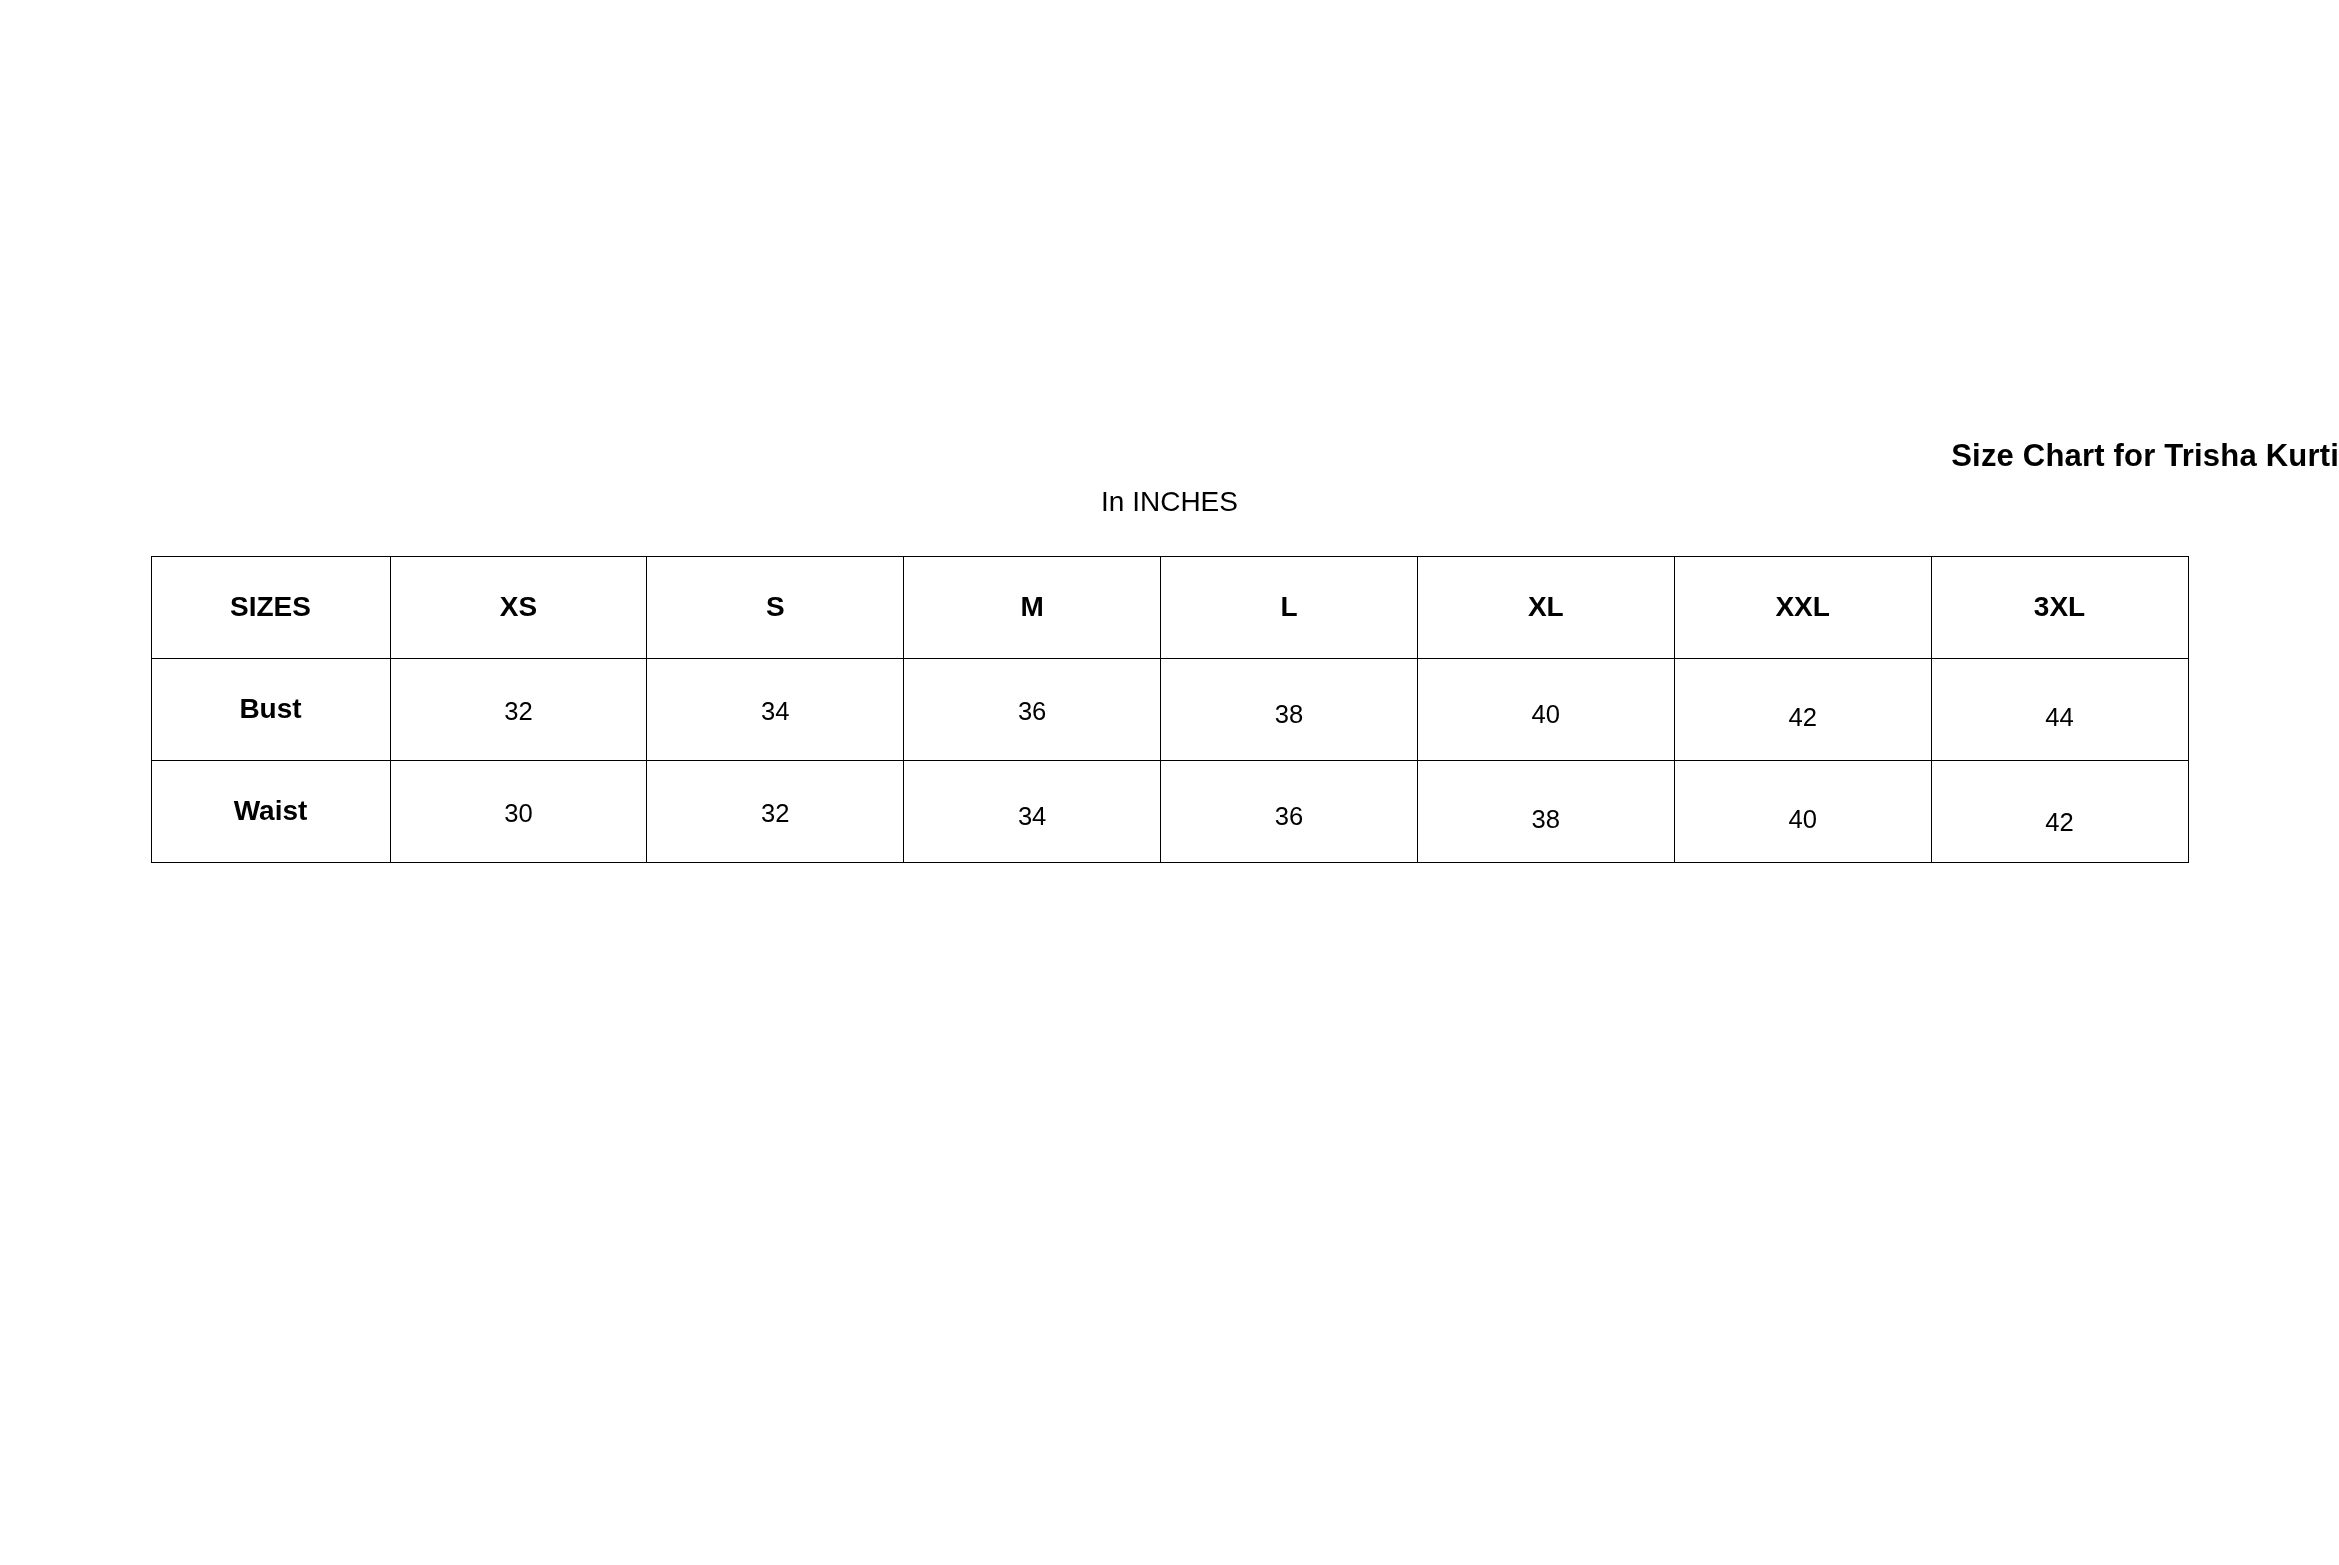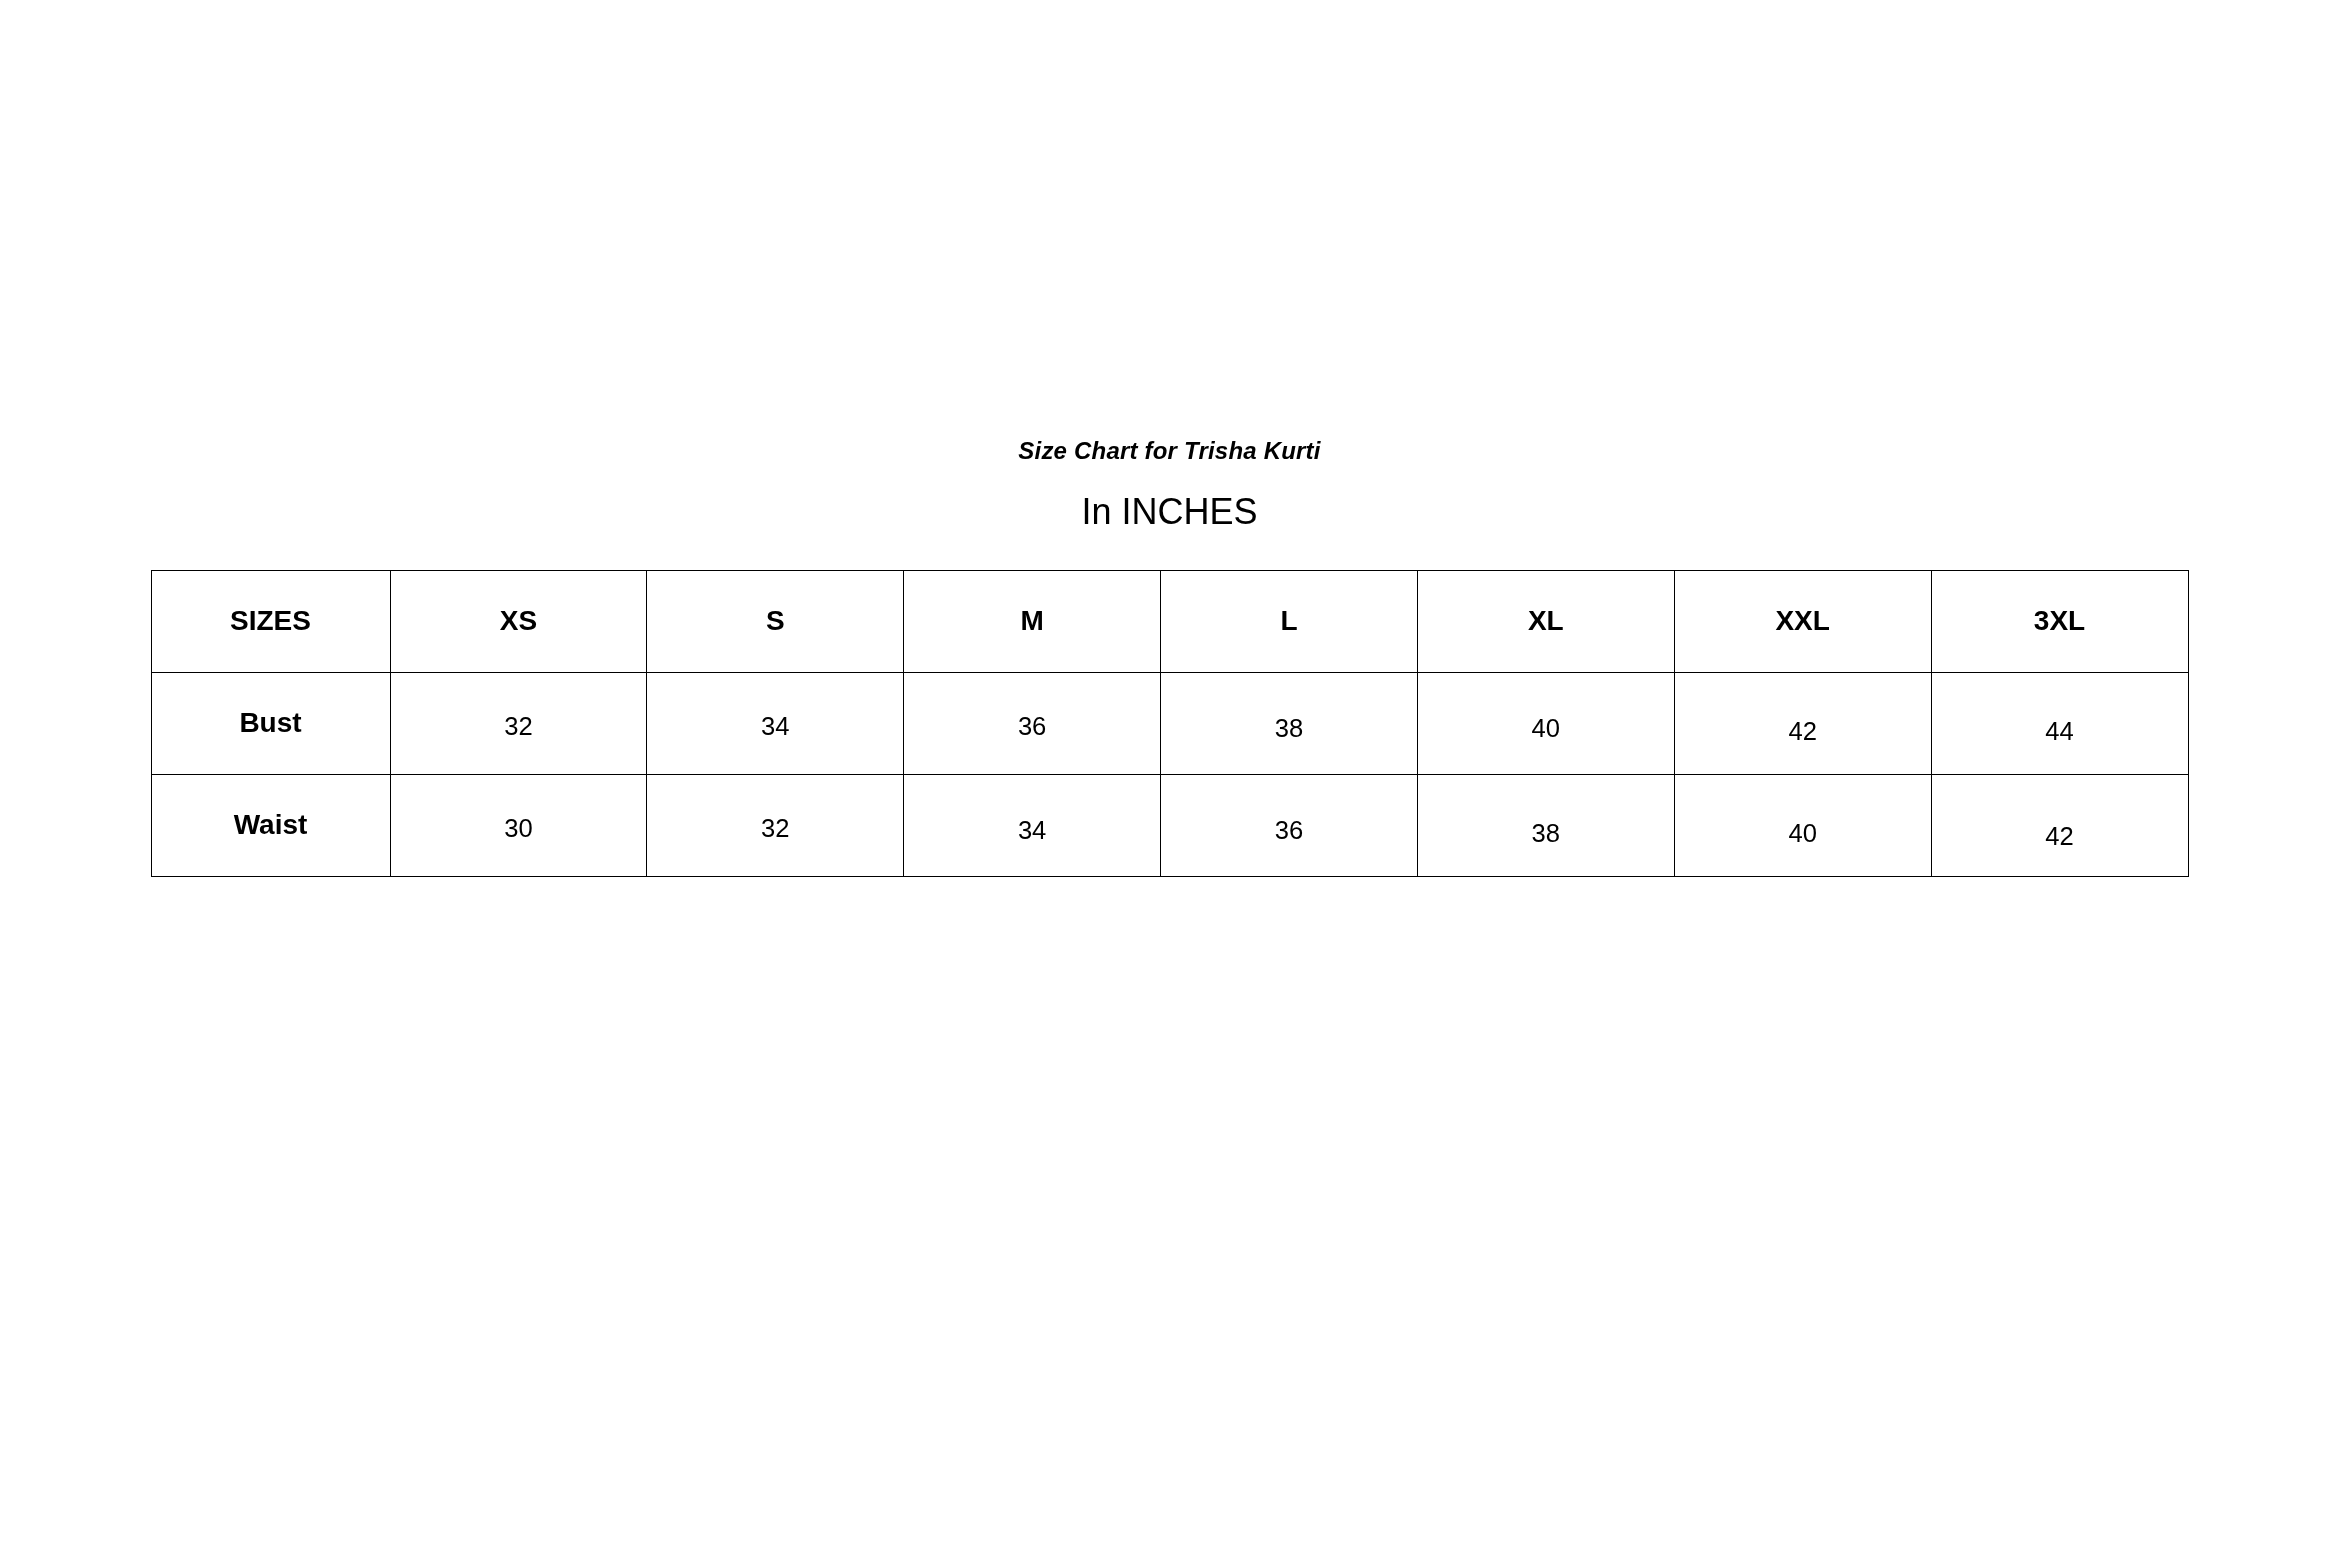--- a/index.html
+++ b/index.html
@@ -19,33 +19,32 @@
     width: 2339px;
     height: 1565px;
   }
   .chart-wrap {
     position: absolute;
     left: 0;
     top: 0;
     width: 2339px;
   }
   .chart-title {
-    text-align: center;
-    font-size: 24px;
+    text-align: right;
+    font-size: 31px;
     font-weight: bold;
     letter-spacing: 0.2px;
     margin-top: 437px;
     line-height: 1.2;
-    font-style: italic;
   }
   .chart-subtitle {
     text-align: center;
-    font-size: 36px;
+    font-size: 28px;
     font-weight: normal;
-    margin-top: 24px;
+    margin-top: 11px;
     line-height: 1.2;
   }
   table.size-table {
     border-collapse: collapse;
     margin: 37px auto 15px auto;
     width: 2038px;
     table-layout: fixed;
   }
   table.size-table td {
     border: 1.8px solid #000000;

